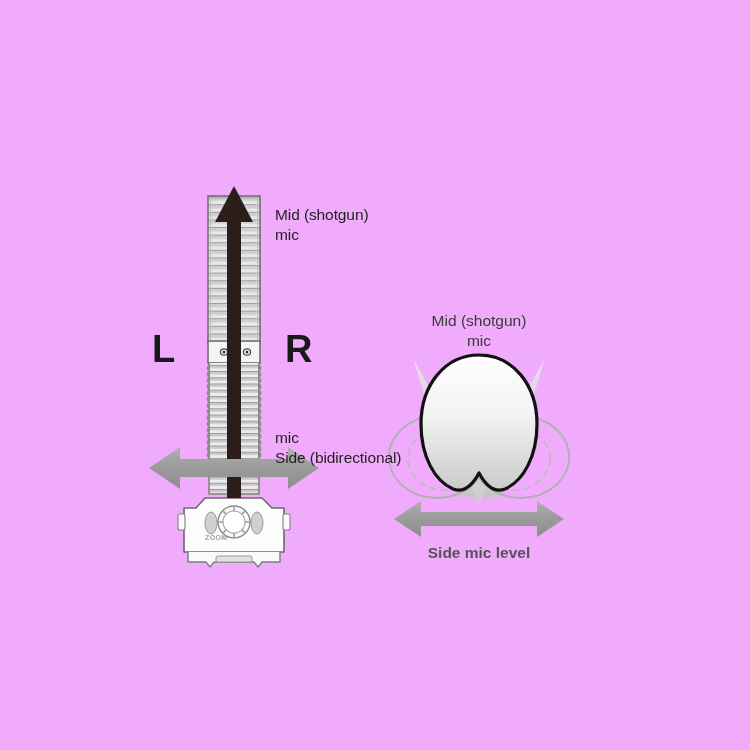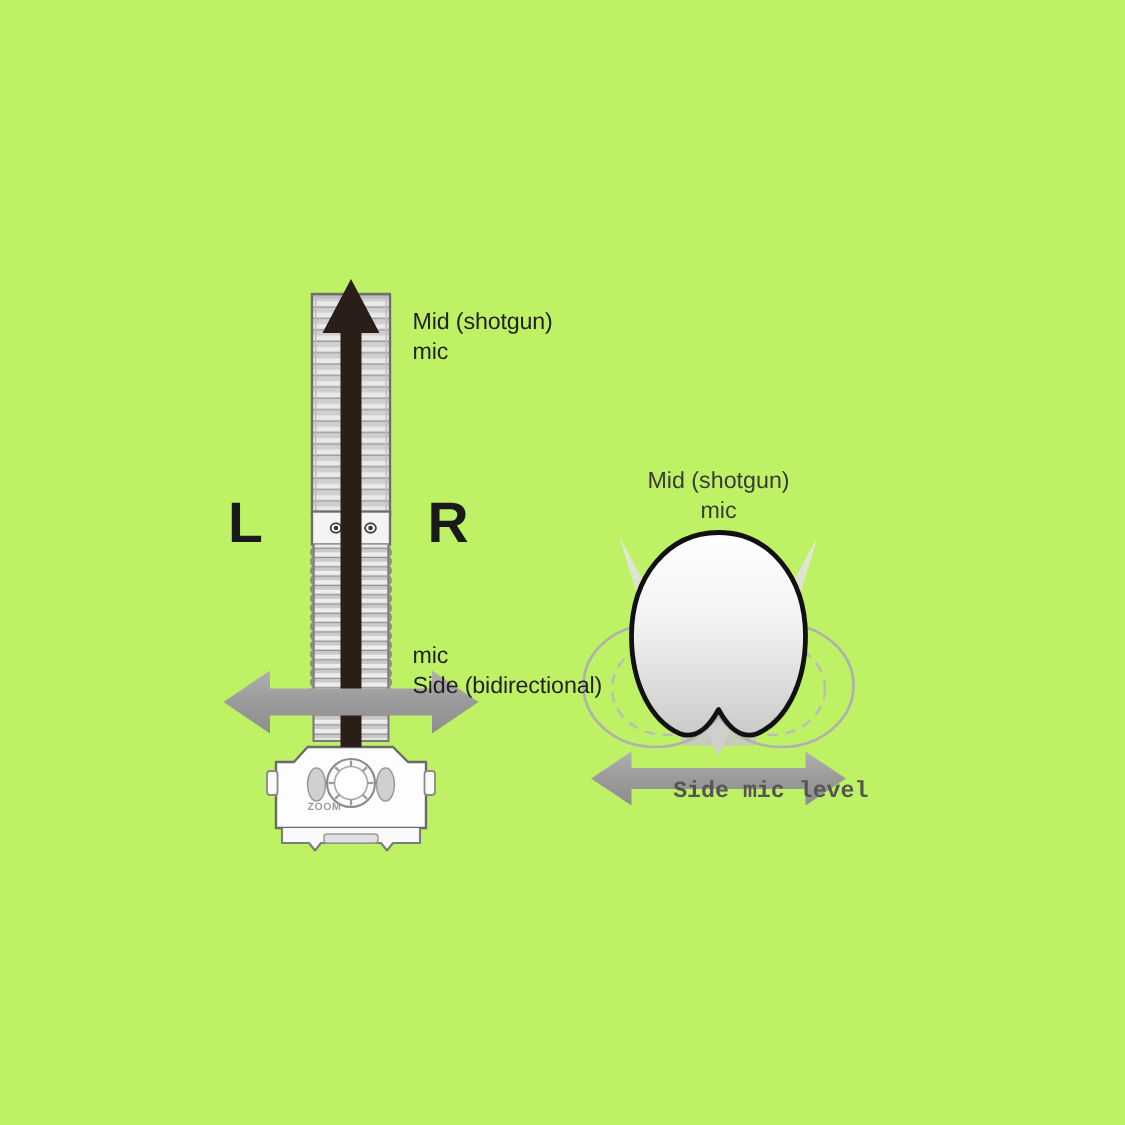--- a/index.html
+++ b/index.html
@@ -4,21 +4,21 @@
 <style>
   html, body {
     margin: 0;
     padding: 0;
     background: #ffffff;
   }
   #canvas {
     position: relative;
     width: 750px;
     height: 750px;
-    background: #bef264;
+    background: #f0abfc;
     overflow: hidden;
     font-family: "Liberation Sans", sans-serif;
   }
   .label {
     position: absolute;
     color: #231f20;
     font-size: 15.5px;
     line-height: 19px;
     font-weight: 400;
     white-space: pre;
@@ -211,15 +211,15 @@
 
   <div class="label" style="left:275px; top:408px;margin-top:40px;">Side (bidirectional)</div>
   <div class="label" style="left:275px; top:428px;">mic</div>
 
   <div class="lr-letter" style="left:152px; top:330px;">L</div>
   <div class="lr-letter" style="left:285px; top:330px;">R</div>
 
   <div class="mid-right-label" style="left:379px; top:311px; width:200px;">Mid (shotgun)</div>
   <div class="mid-right-label" style="left:379px; top:331px; width:200px;">mic</div>
 
-  <div class="side-level-label" style="left:379px; top:518px; width:200px; text-align:right;font-family:Liberation Mono, monospace;">Side mic level</div>
+  <div class="side-level-label" style="left:379px; top:544px; width:200px; text-align:center;">Side mic level</div>
 
 </div>
 
 </body></html>

